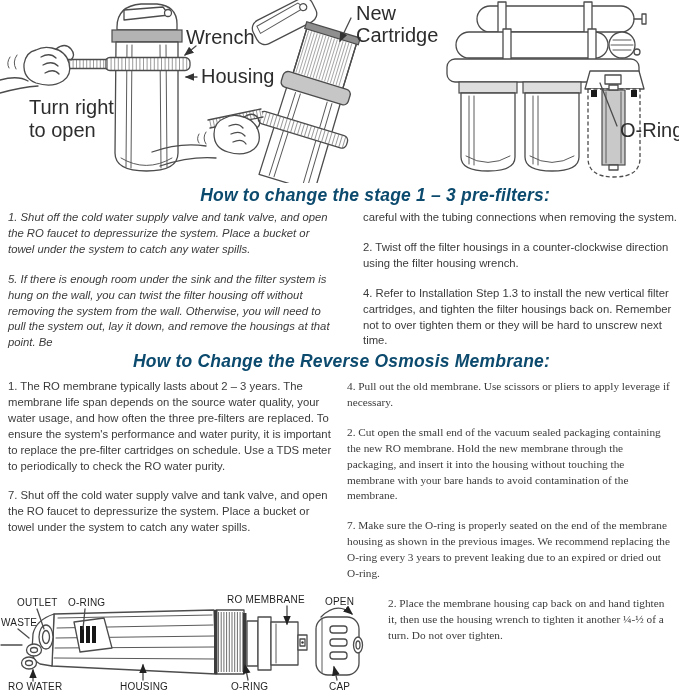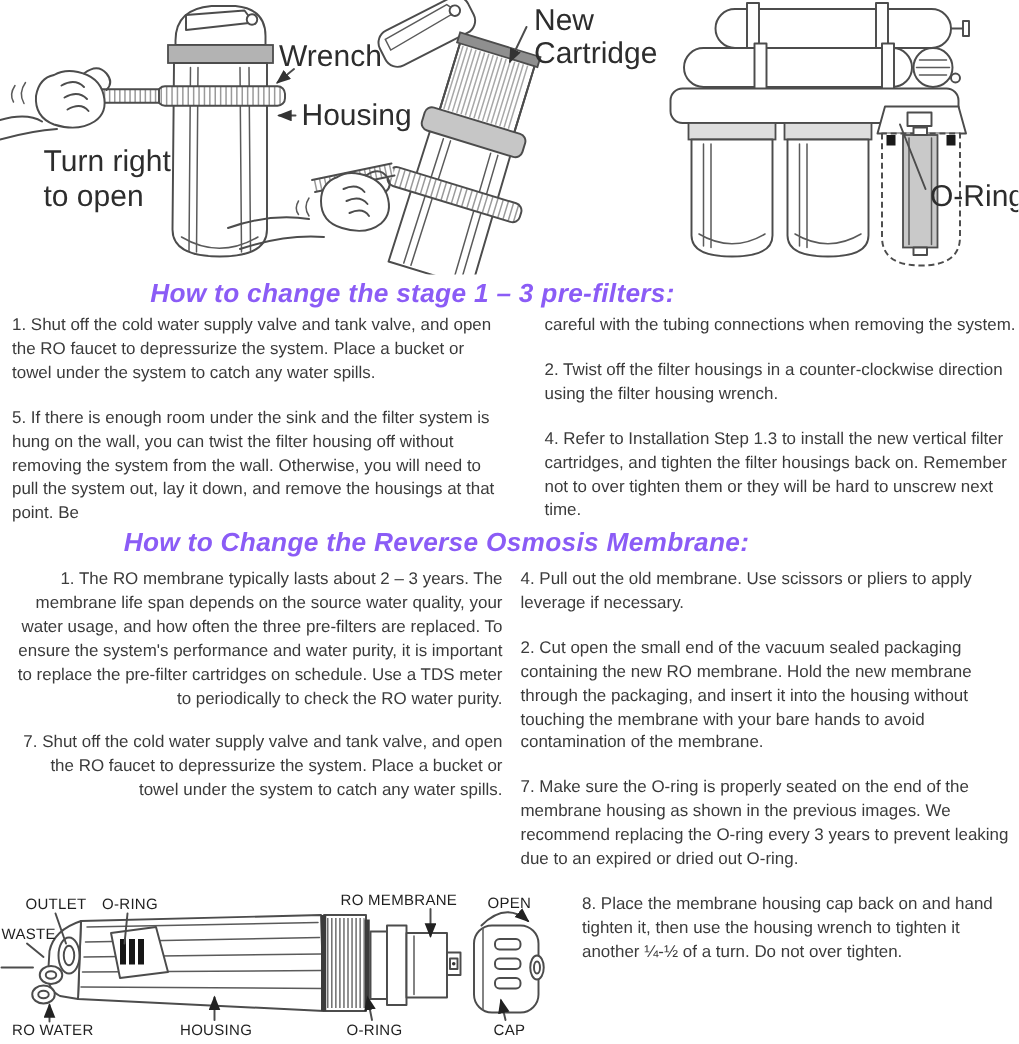--- a/index.html
+++ b/index.html
@@ -1,27 +1,27 @@
 <!DOCTYPE html>
 <html><head>
 <meta charset="utf-8">
 <style>
   html,body{margin:0;padding:0;background:#fff;}
   .page{position:relative;width:679px;height:696px;background:#ffffff;overflow:hidden;
         font-family:"Liberation Sans","DejaVu Sans",sans-serif;}
-  .heading{position:absolute;left:0;width:550px;text-align:center;
-           font-style:italic;font-weight:bold;font-size:17.5px;color:#8b5cf6;letter-spacing:.2px;}
+  .heading{position:absolute;left:0;width:550px;text-align:right;
+           font-style:italic;font-weight:bold;font-size:17.5px;color:#0c4a6e;letter-spacing:.2px;}
   .h1a{top:185px;}
-  .h1b{top:351px;padding-left:16px;}
+  .h1b{top:351px;}
   .col{position:absolute;font-size:11.3px;line-height:15.9px;color:#3b3b3b;}
   .col p{margin:0 0 14px 0;}
-  .s1l{top:210px;left:8px;width:324px;}
+  .s1l{top:210px;left:8px;width:324px;font-style:italic;}
   .s1r{top:210px;left:363px;width:326px;}
-  .s2l{top:379px;left:8px;width:327px;text-align:right;}
-  .s2r{top:379px;left:347px;width:326px;}
+  .s2l{top:379px;left:8px;width:327px;}
+  .s2r{top:379px;left:347px;width:326px;font-family:Liberation Serif, serif;}
   .indent{margin:11px 0 0 41px !important;width:285px;}
   .band{position:absolute;top:0;left:0;}
   .diag{position:absolute;top:588px;left:0;}
   svg text{font-family:"Liberation Sans","DejaVu Sans",sans-serif;}
   .lbl{font-size:20px;fill:#2d2d2d;}
   .dlbl{font-size:10px;fill:#1f1f1f;letter-spacing:.2px;}
   .ln{fill:none;stroke:#4c4c4c;stroke-width:1.3;stroke-linecap:round;stroke-linejoin:round;}
   .lnt{fill:none;stroke:#5a5a5a;stroke-width:1;stroke-linecap:round;}
   .fw{fill:#ffffff;stroke:#4c4c4c;stroke-width:1.3;stroke-linejoin:round;}
 </style>
@@ -151,21 +151,21 @@
   <div class="heading h1b">How to Change the Reverse Osmosis Membrane:</div>
 
   <div class="col s2l">
     <p>1.  The RO membrane typically lasts about 2 – 3 years. The membrane life span depends on the source water quality, your water usage, and how often the three pre-filters are replaced. To ensure the system's performance and water purity, it is important to replace the pre-filter cartridges on schedule. Use a TDS meter to periodically to check the RO water purity.</p>
     <p>7.  Shut off the cold water supply valve and tank valve, and open the RO faucet to depressurize the system. Place a bucket or towel under the system to catch any water spills.</p>
   </div>
   <div class="col s2r">
     <p>4.  Pull out the old membrane. Use scissors or pliers to apply leverage if necessary.</p>
     <p>2.  Cut open the small end of the vacuum sealed packaging containing the new RO membrane. Hold the new membrane through the packaging, and insert it into the housing without touching the membrane with your bare hands to avoid contamination of the membrane.</p>
     <p>7.  Make sure the O-ring is properly seated on the end of the membrane housing as shown in the previous images. We recommend replacing the O-ring every 3 years to prevent leaking due to an expired or dried out O-ring.</p>
-    <p class="indent">8.  Place the membrane housing cap back on and hand tighten it, then use the housing wrench to tighten it another ¼-½ of a turn. Do not over tighten.</p>
+    <p class="indent">2.  Place the membrane housing cap back on and hand tighten it, then use the housing wrench to tighten it another ¼-½ of a turn. Do not over tighten.</p>
   </div>
 
   <svg class="diag" width="372" height="108" viewBox="0 0 372 108">
 
     <g>
       <path class="fw" d="M54,26 L214,22 L216,86 L52,78 Z"></path>
       <path class="fw" d="M54,26 Q36,32 33,46 L32,62 Q32,72 40,76 L52,78 Z"></path>
       <path class="lnt" d="M58,30 L212,27 M57,40 L213,37 M56,50 L214,48 M55,60 L214,59 M54,70 L215,71"></path>
       <ellipse class="fw" cx="46" cy="49" rx="7" ry="12"></ellipse>
       <ellipse class="fw" cx="46" cy="49" rx="3.5" ry="6.5"></ellipse>

